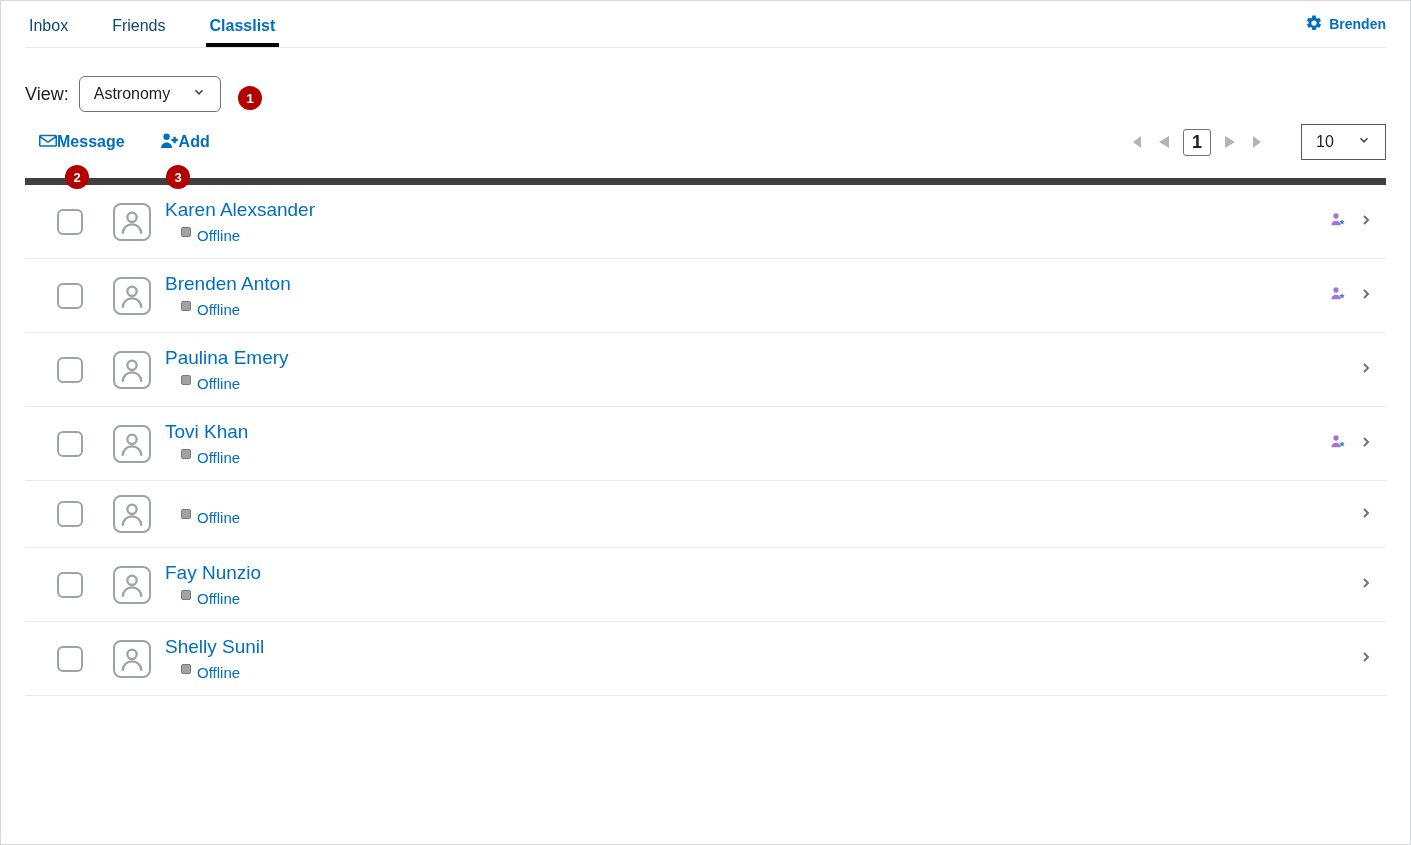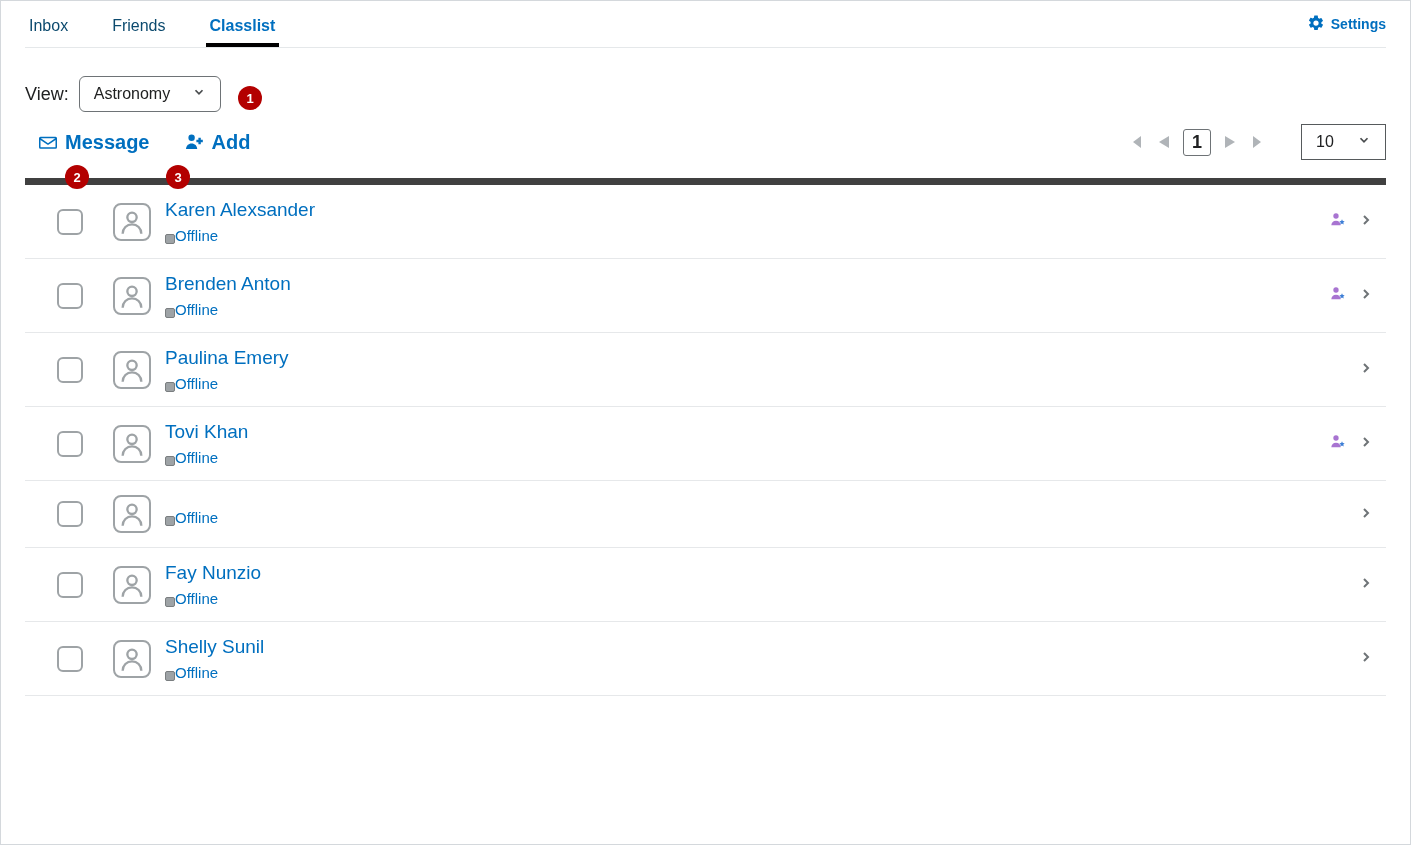--- a/index.html
+++ b/index.html
@@ -70,24 +70,23 @@
     .chevron-down svg { stroke: #494c4e; }
 
     .actions-row {
       display: flex;
       align-items: center;
       margin: 12px 24px 18px;
     }
     .action-btn {
       display: flex;
       align-items: center;
-      gap: 8px;
       color: #006fbf;
       font-weight: 600;
-      font-size: 20px;
+      font-size: 16px;
       cursor: pointer;
       padding: 4px 8px;
       margin-left: 6px;
     }
     .action-btn + .action-btn { margin-left: 18px; }
     .action-btn svg { fill: #006fbf; }
 
     .pager-group {
       margin-left: auto;
       display: flex;
@@ -155,22 +154,24 @@
     }
     .avatar svg { stroke: #9ea3a6; fill: none; stroke-width: 2; }
     .person-info { margin-left: 14px; flex: 1; }
     .person-name {
       color: #006fbf;
       font-size: 19px;
       cursor: pointer;
     }
     .status-line {
       display: flex;
-      align-items: flex-end;
+      align-items: flex-start;
+      gap: 6px;
       margin-top: 6px;
+      margin-left: 16px;
     }
     .status-dot {
       width: 10px;
       height: 10px;
       background: #9ea3a6;
       border: 1px solid #7a7e80;
       border-radius: 2px;
     }
     .status-text { color: #006fbf; font-size: 15px; }
     .row-actions {
@@ -206,21 +207,21 @@
     <div class="tab">Inbox</div>
     <div class="tab">Friends</div>
     <div class="tab active">Classlist</div>
   </div>
   <div class="settings-link">
     <span class="gear-icon">
       <svg width="18" height="18" viewBox="0 0 24 24">
           <path d="M19.14,12.94a7.07,7.07,0,0,0,.05-.94,7.07,7.07,0,0,0-.05-.94l2.03-1.58a.5.5,0,0,0,.12-.64l-1.92-3.32a.5.5,0,0,0-.61-.22l-2.39.96a7.22,7.22,0,0,0-1.62-.94l-.36-2.54A.5.5,0,0,0,13.9,2H10.1a.5.5,0,0,0-.49.42L9.25,4.96a7.22,7.22,0,0,0-1.62.94L5.24,4.94a.5.5,0,0,0-.61.22L2.71,8.48a.5.5,0,0,0,.12.64l2.03,1.58a7.07,7.07,0,0,0-.05.94,7.07,7.07,0,0,0,.05.94L2.83,14.16a.5.5,0,0,0-.12.64l1.92,3.32a.5.5,0,0,0,.61.22l2.39-.96a7.22,7.22,0,0,0,1.62.94l.36,2.54a.5.5,0,0,0,.49.42h3.8a.5.5,0,0,0,.49-.42l.36-2.54a7.22,7.22,0,0,0,1.62-.94l2.39.96a.5.5,0,0,0,.61-.22l1.92-3.32a.5.5,0,0,0-.12-.64ZM12,15.5A3.5,3.5,0,1,1,15.5,12,3.5,3.5,0,0,1,12,15.5Z"></path>
         </svg>
     </span>
-    <span>Settings</span>
+    <span>Brenden</span>
   </div>
 </div>
 
 <div class="view-row">
   <span class="view-label">View:</span>
   <div class="view-select">
     <span>Astronomy</span>
     <span class="chevron-down">
       <svg width="14" height="14" viewBox="0 0 24 24" fill="none" stroke-width="3">
           <polyline points="6 9 12 15 18 9"></polyline>

